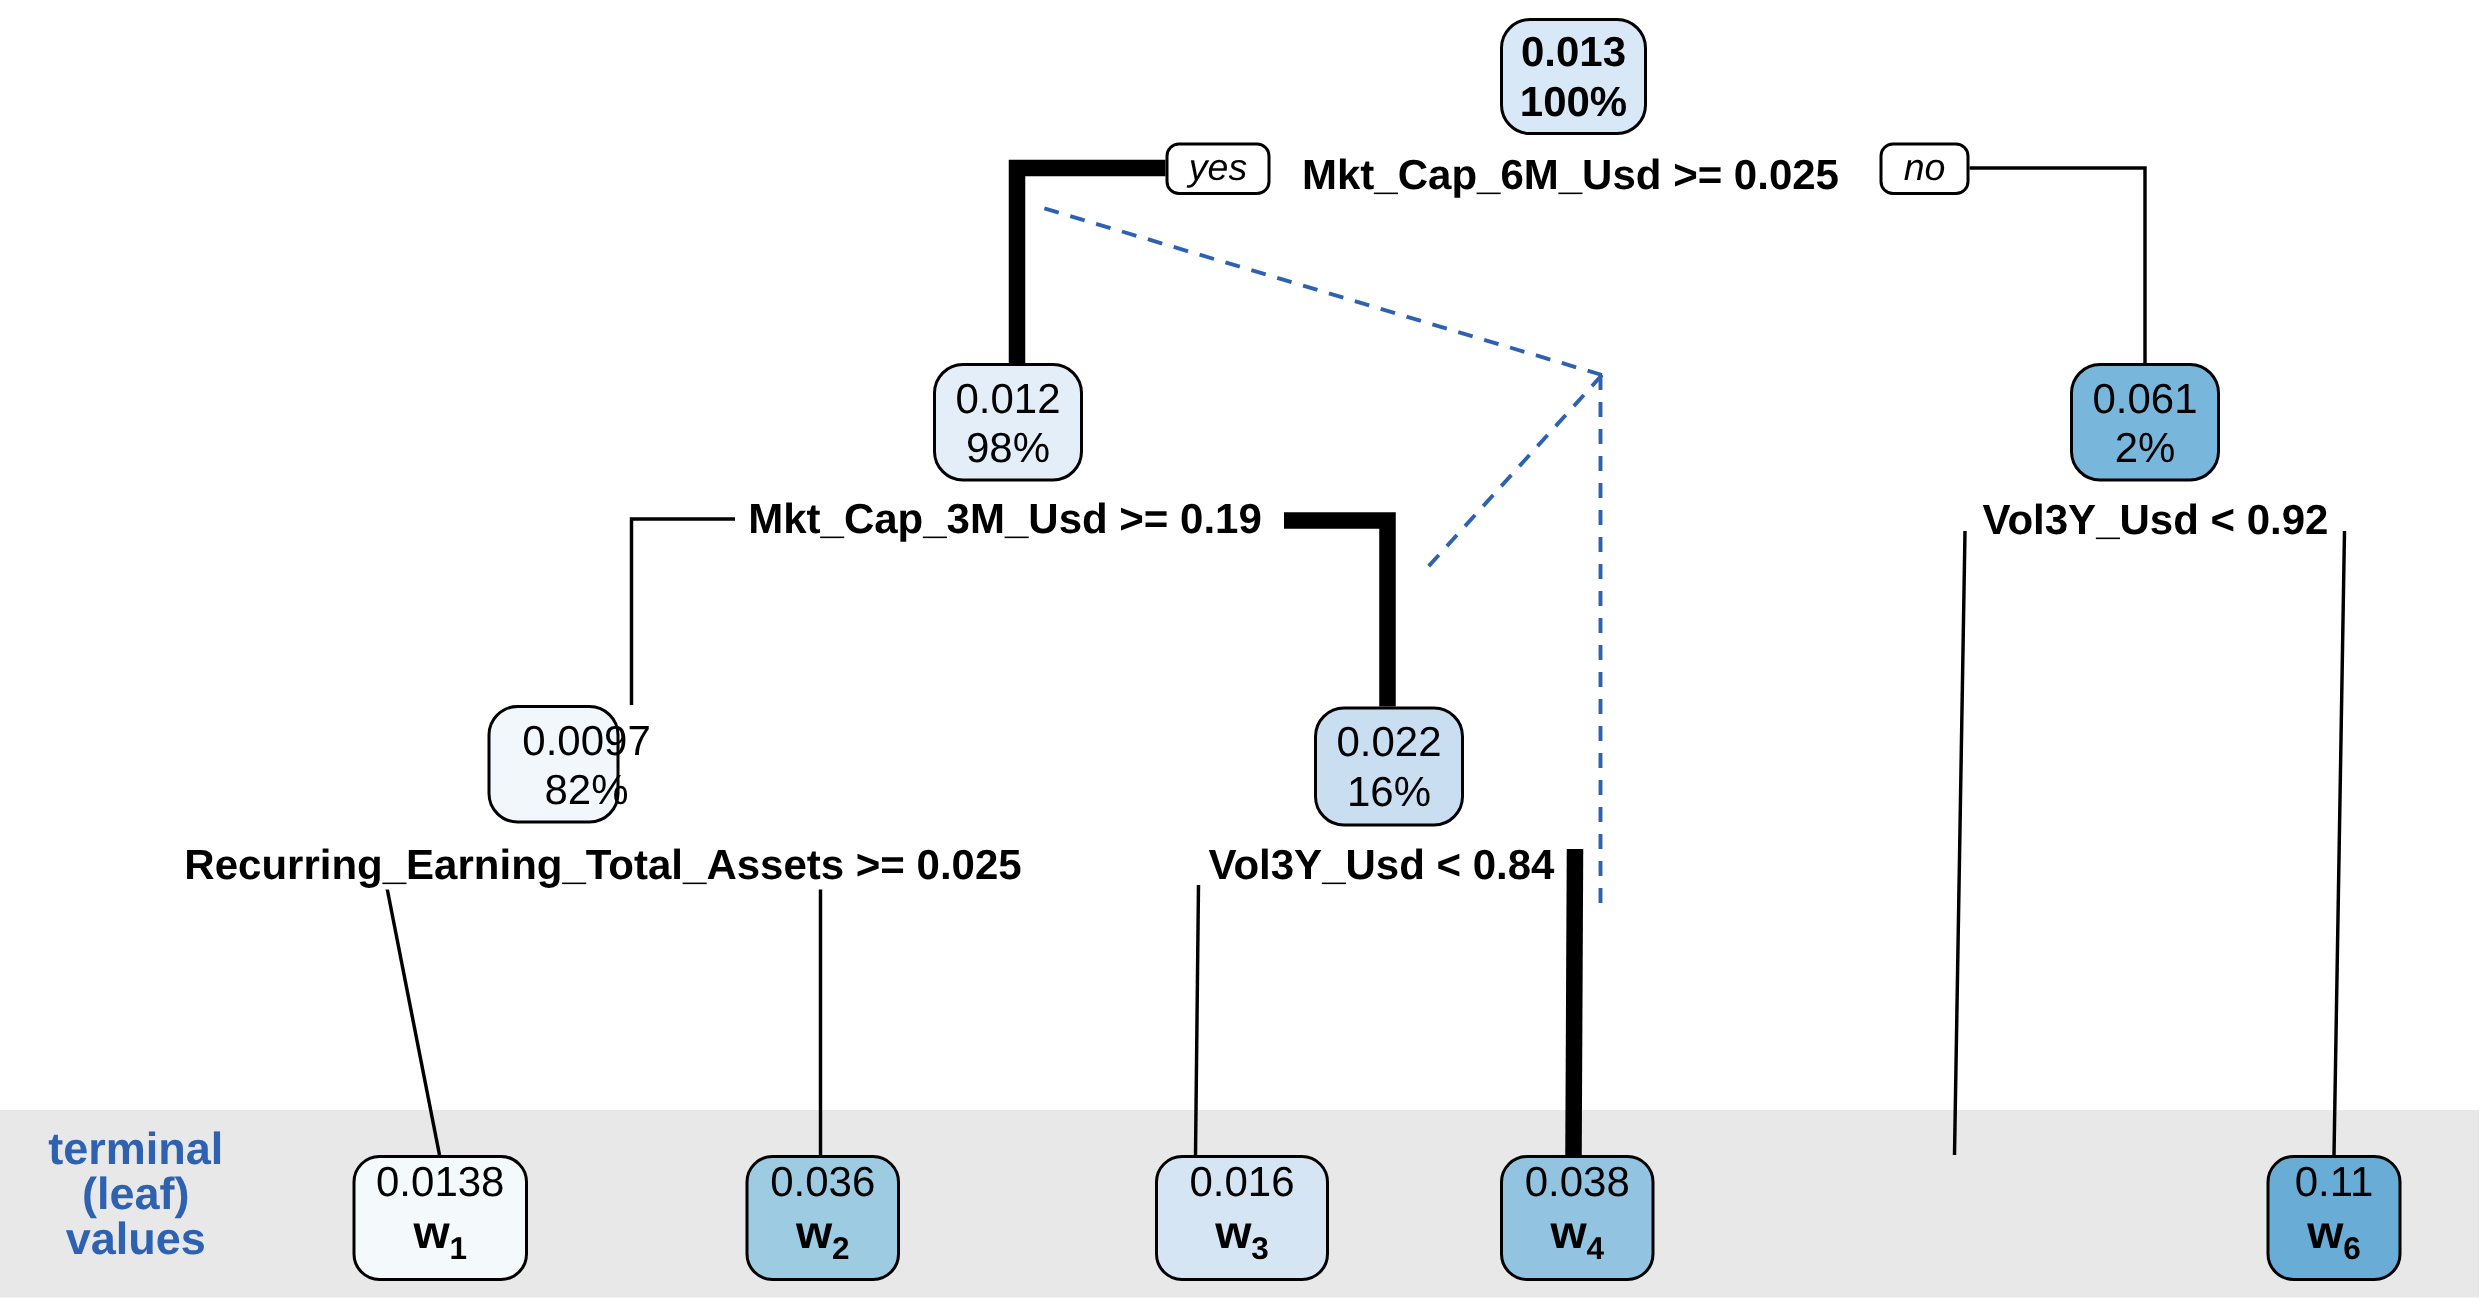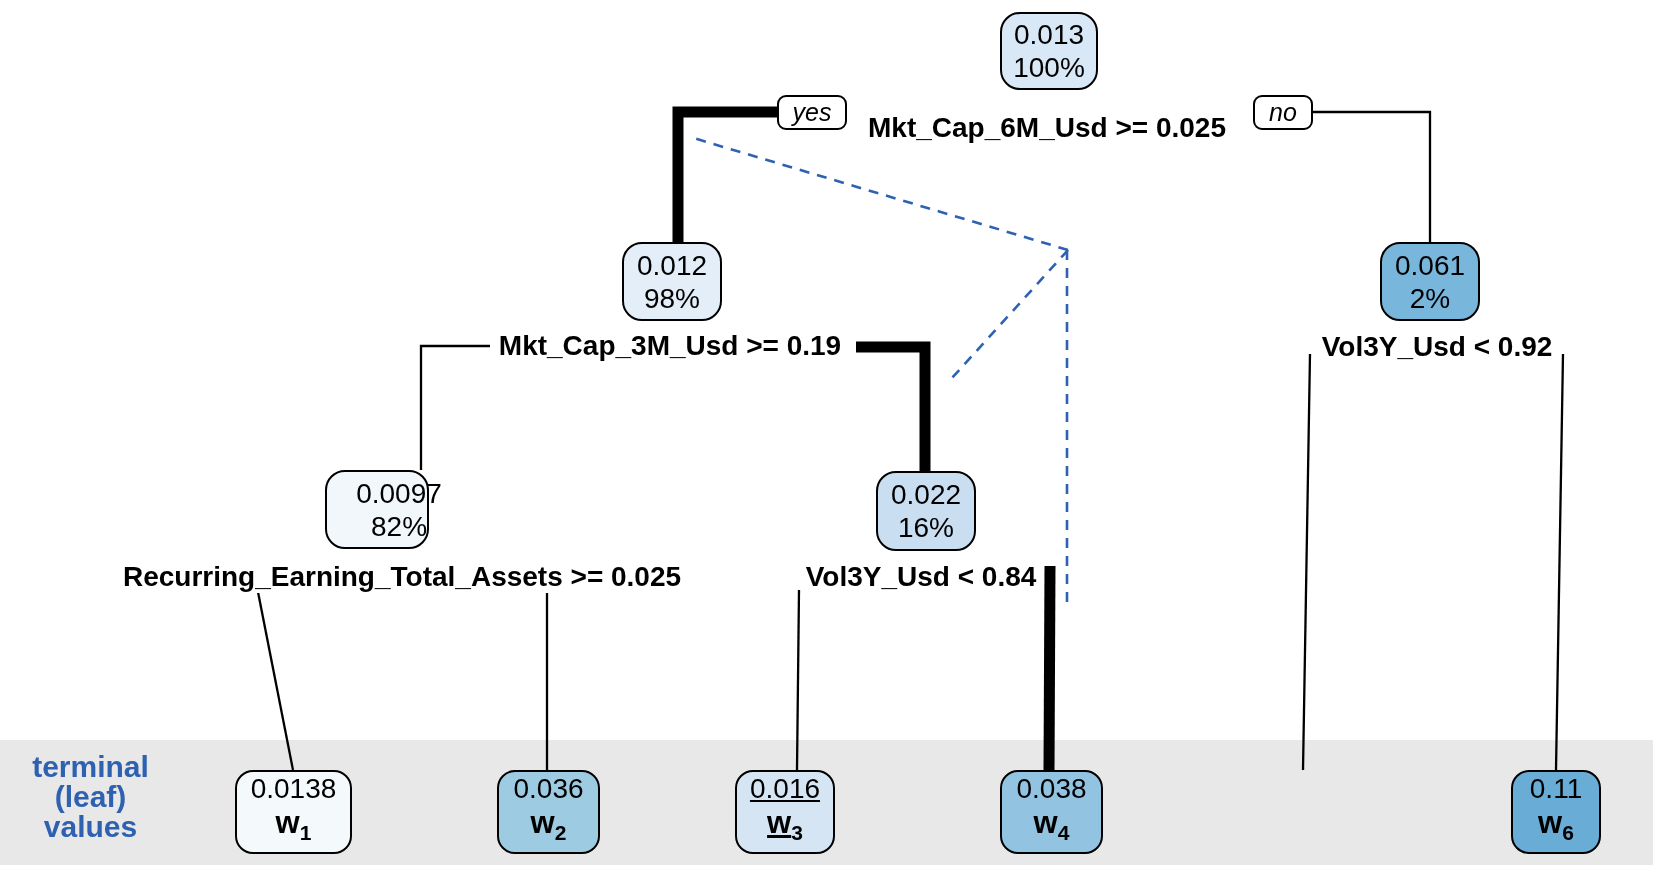--- a/index.html
+++ b/index.html
@@ -32,35 +32,35 @@
   }
   .annotation{
     position:absolute;left:1068px;top:226px;width:178px;text-align:center;
     font-weight:bold;font-size:30px;line-height:33px;white-space:nowrap;
   }
   .band-caption{
     position:absolute;left:8px;top:752px;width:165px;text-align:center;
     font-weight:bold;font-size:30px;line-height:30px;
   }
   
-  #node-root{left:1000px;top:12px;width:98px;height:78px;}
+  #node-root{left:1000px;top:12px;width:98px;height:78px;font-weight:bold;}
   #node-left{left:622px;top:242px;width:100px;height:79px;}
   #node-right{left:1380px;top:242px;width:100px;height:79px;}
-  #node-ll{left:325px;top:470px;width:104px;height:79px;padding-left:44px;}
+  #node-ll{left:325px;top:470px;width:88px;height:79px;padding-left:44px;}
   #node-lr{left:876px;top:471px;width:100px;height:80px;justify-content:center;}
   
   .leaf{top:770px;height:84px;}
   #leaf-1{left:235px;width:117px;}
   #leaf-2{left:497px;width:103px;}
-  #leaf-3{left:735px;width:100px;text-decoration:underline;}
+  #leaf-3{left:770px;width:116px;}
   #leaf-4{left:1000px;width:103px;}
   #leaf-5{left:1259px;width:89px;}
   #leaf-6{left:1511px;width:90px;}
   
-  #split-root{left:1047px;top:128px;}
+  #split-root{left:1047px;top:117px;}
   #split-l2-left{left:670px;top:346px;}
   #split-l2-right{left:1437px;top:347px;}
   #split-l3-left{left:402px;top:577px;}
   #split-l3-right{left:921px;top:577px;}
   
   #yes-box{left:777px;top:95px;width:70px;}
   #no-box{left:1253px;top:95px;width:60px;}
 </style>
 </head>
 <body>

